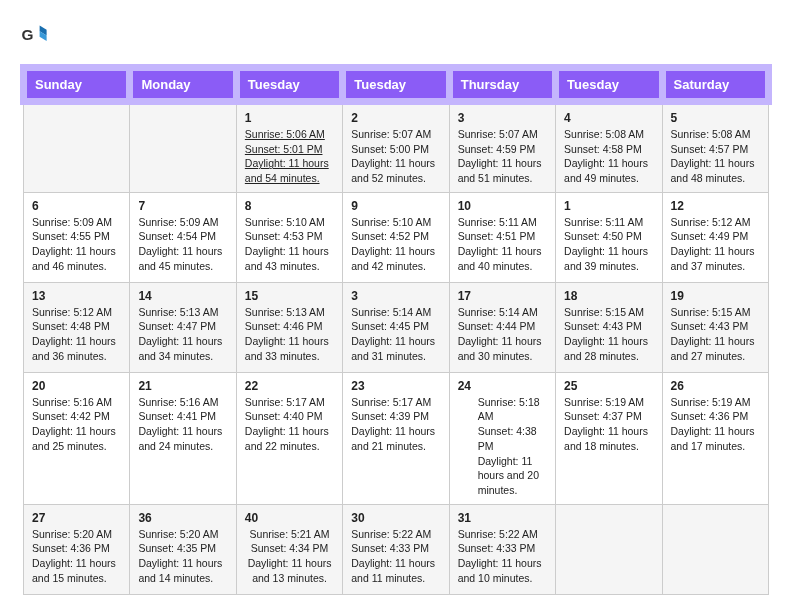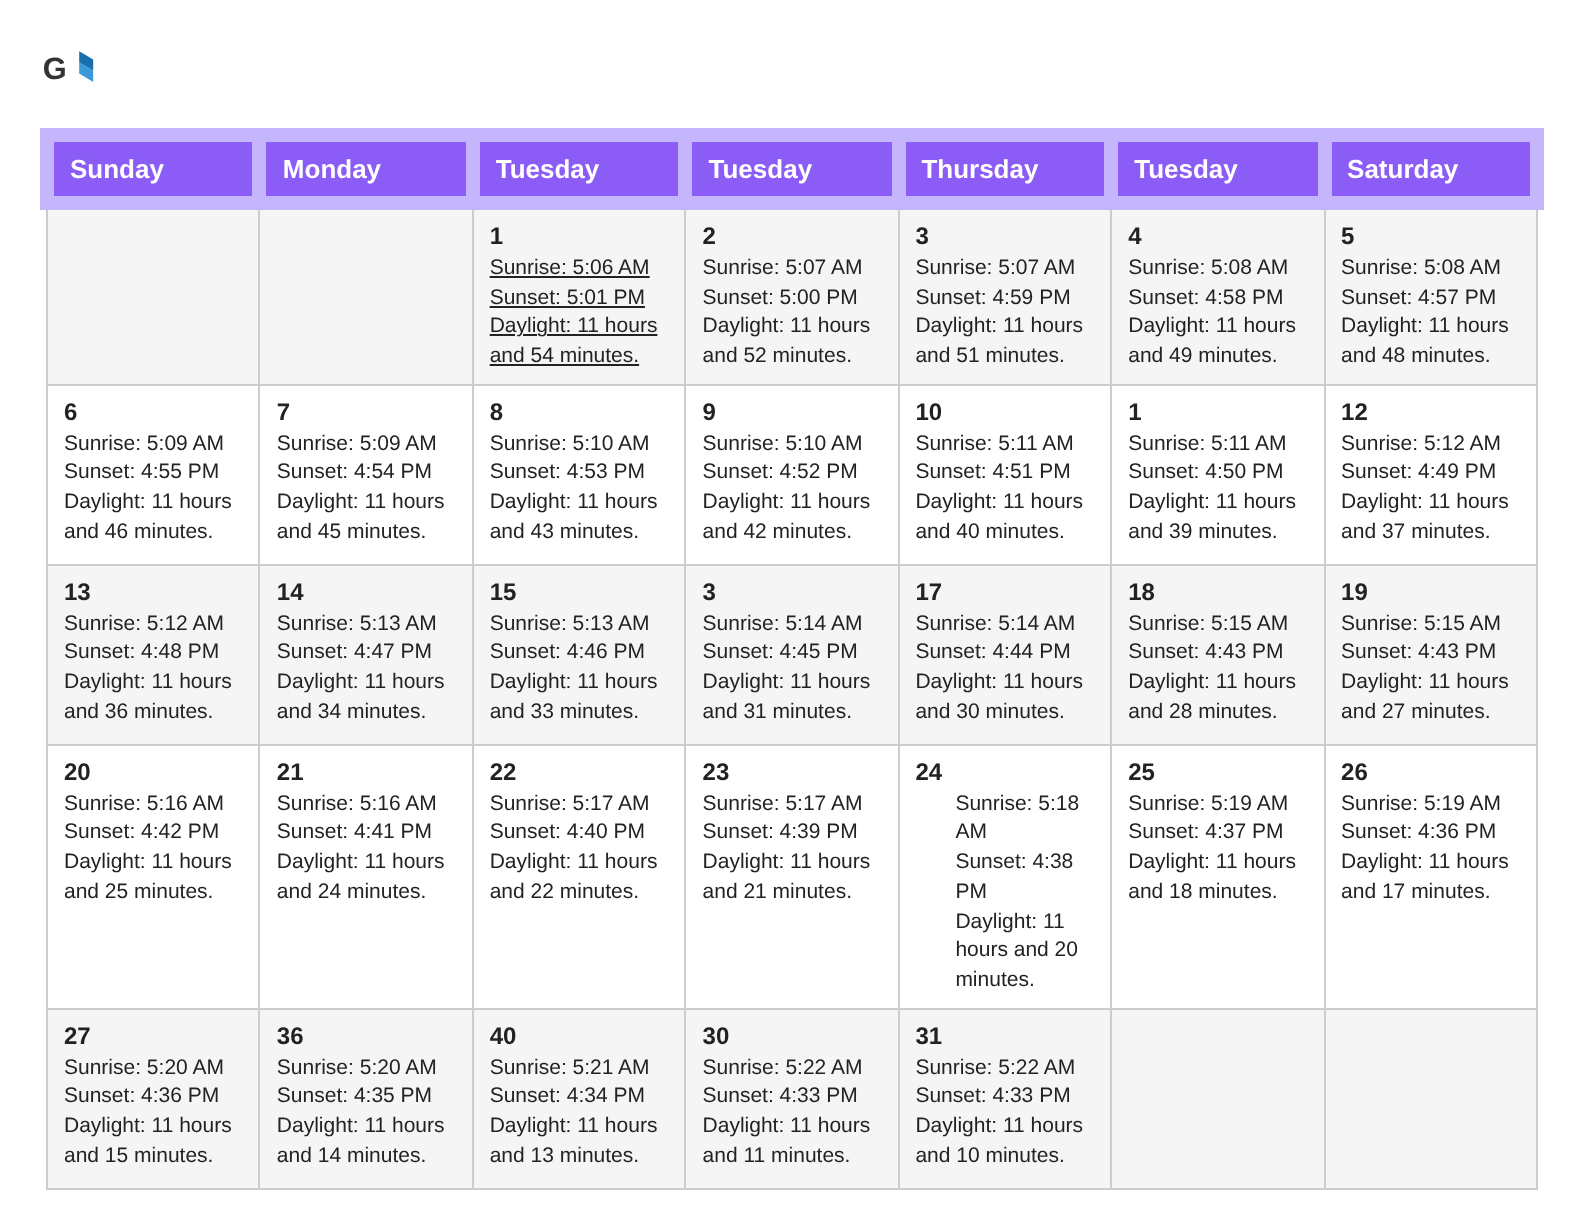--- a/index.html
+++ b/index.html
@@ -295,21 +295,21 @@
 Daylight: 11 hours and 15 minutes.</div>
         </td>
         <td>
           <span class="day-number">36</span>
           <div class="cell-content" style="white-space: pre-line;">Sunrise: 5:20 AM
 Sunset: 4:35 PM
 Daylight: 11 hours and 14 minutes.</div>
         </td>
         <td>
           <span class="day-number">40</span>
-          <div class="cell-content" style="white-space: pre-line;">Sunrise: 5:21 AM
+          <div class="cell-content" style="white-space: pre-line; text-align: center;">Sunrise: 5:21 AM
 Sunset: 4:34 PM
 Daylight: 11 hours and 13 minutes.</div>
         </td>
         <td>
           <span class="day-number">30</span>
           <div class="cell-content" style="white-space: pre-line;">Sunrise: 5:22 AM
 Sunset: 4:33 PM
 Daylight: 11 hours and 11 minutes.</div>
         </td>
         <td>

